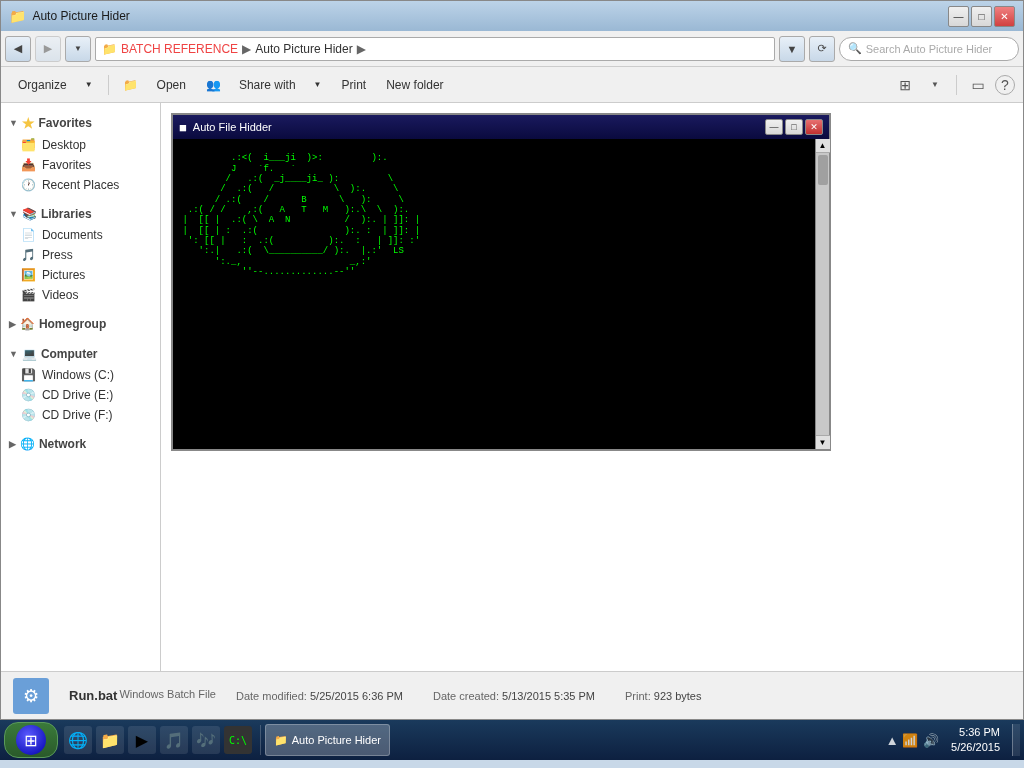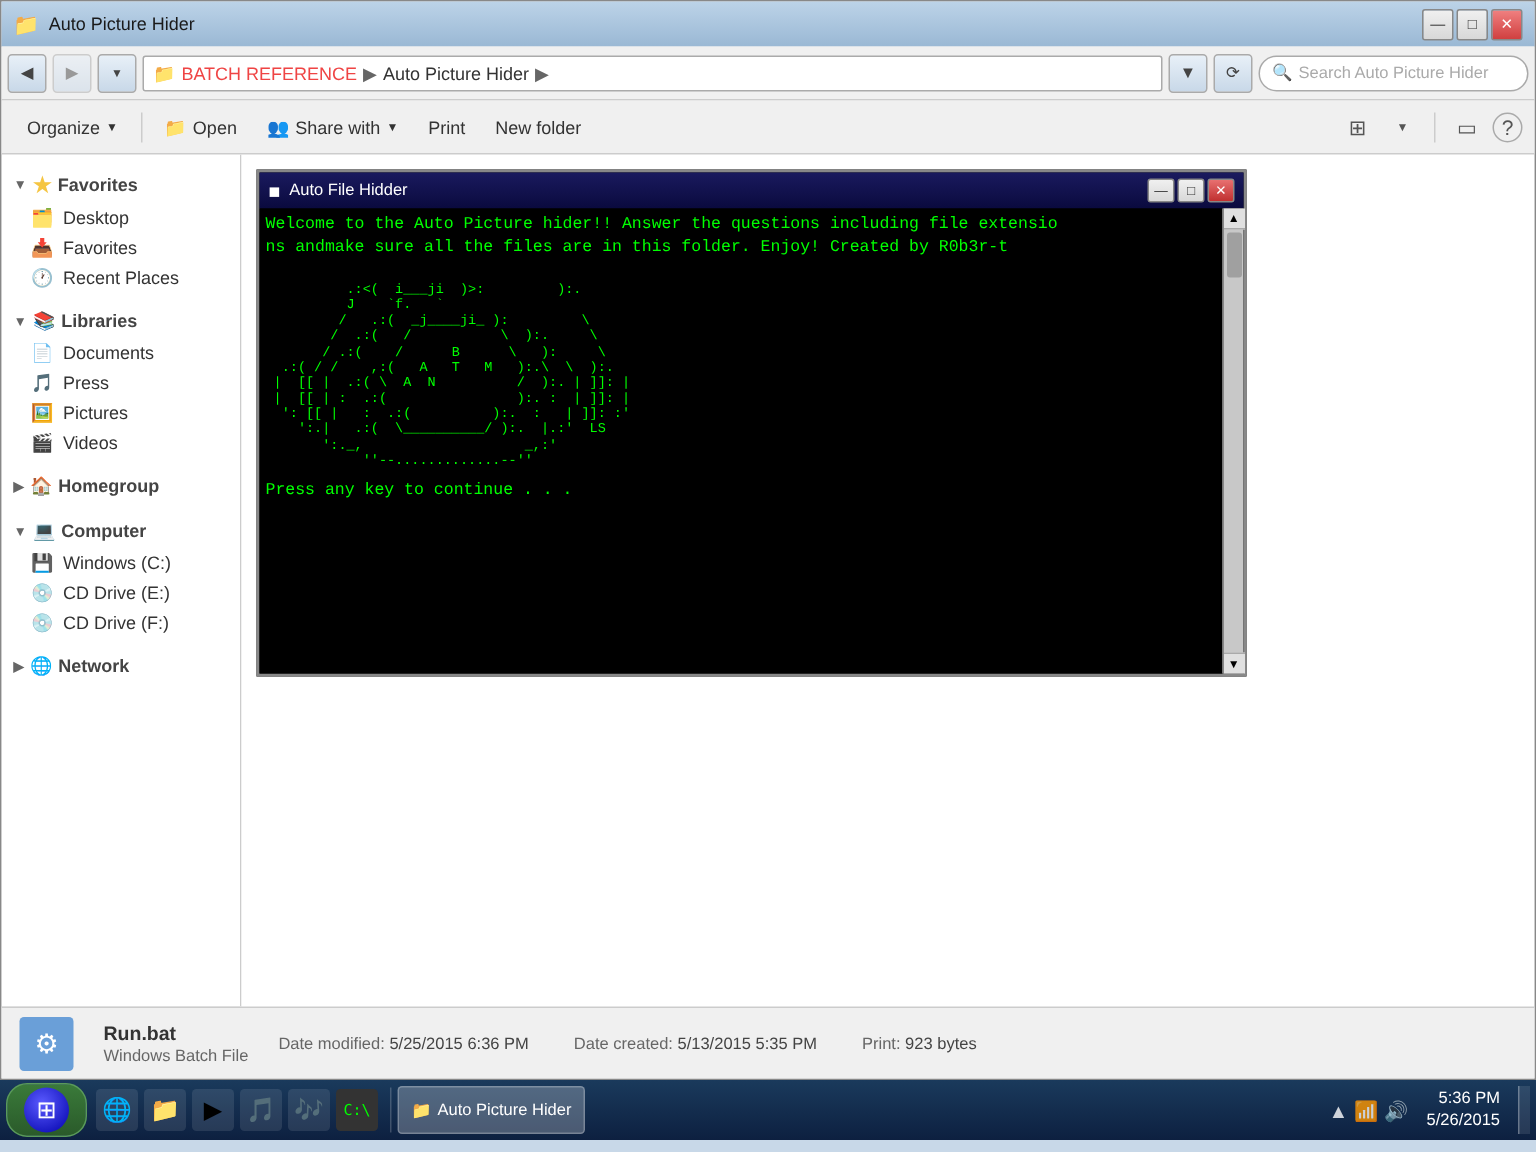--- a/index.html
+++ b/index.html
@@ -18,21 +18,21 @@
 
     
     .address-bar { height: 36px; background: #f0f0f0; border-bottom: 1px solid #ccc; display: flex; align-items: center; padding: 0 4px; gap: 4px; }
     .nav-btn { width: 26px; height: 26px; background: linear-gradient(to bottom, #e8f0f8, #c8d8e8); border: 1px solid #aaa; border-radius: 3px; display: flex; align-items: center; justify-content: center; cursor: pointer; font-size: 11px; color: #444; }
     .address-path { flex: 1; height: 24px; background: white; border: 1px solid #aaa; border-radius: 2px; display: flex; align-items: center; padding: 0 6px; font-size: 12px; color: #333; gap: 4px; }
     .path-sep { color: #666; }
     .search-box { width: 180px; height: 24px; background: white; border: 1px solid #aaa; border-radius: 12px; display: flex; align-items: center; padding: 0 8px; gap: 4px; font-size: 11px; color: #999; }
 
     
     .toolbar { height: 36px; background: #f0f0f0; border-bottom: 1px solid #ccc; display: flex; align-items: center; padding: 0 8px; gap: 2px; }
-    .toolbar-btn { height: 28px; padding: 0 8px; background: transparent; border: 1px solid transparent; border-radius: 3px; cursor: pointer; display: flex; align-items: center; gap: 4px; font-size: 12px; color: #333; }
+    .toolbar-btn { height: 28px; padding: 0 8px; background: transparent; border: 1px solid transparent; border-radius: 3px; cursor: pointer; display: flex; align-items: center; gap: 18px; font-size: 12px; color: #333; }
     .toolbar-sep { width: 1px; height: 20px; background: #ccc; margin: 0 4px; }
     .toolbar-right { margin-left: auto; display: flex; align-items: center; gap: 4px; }
     .view-btn { width: 26px; height: 26px; background: transparent; border: 1px solid transparent; border-radius: 3px; display: flex; align-items: center; justify-content: center; cursor: pointer; font-size: 14px; color: #555; }
 
     
     .main-content { display: flex; flex: 1; overflow: hidden; }
 
     
     .sidebar { width: 160px; background: white; border-right: 1px solid #ccc; overflow-y: auto; padding: 8px 0; }
     .sidebar-section { margin-bottom: 8px; }
@@ -53,21 +53,21 @@
     .cmd-btn.close { background: linear-gradient(to bottom, #e87070, #c03030); color: white; }
     .cmd-content { background: black; color: #00ff00; font-family: 'Courier New', monospace; font-size: 11px; padding: 4px; min-height: 310px; line-height: 1.3; overflow: hidden; position: relative; }
     .cmd-scrollbar { position: absolute; right: 0; top: 0; width: 14px; height: 100%; background: #c8c8c8; border-left: 1px solid #888; display: flex; flex-direction: column; align-items: center; }
     .cmd-scroll-up { width: 14px; height: 14px; background: #e0e0e0; border-bottom: 1px solid #aaa; display: flex; align-items: center; justify-content: center; font-size: 8px; cursor: pointer; }
     .cmd-scroll-down { width: 14px; height: 14px; background: #e0e0e0; border-top: 1px solid #aaa; display: flex; align-items: center; justify-content: center; font-size: 8px; cursor: pointer; margin-top: auto; }
     .cmd-scroll-thumb { width: 10px; height: 30px; background: #a0a0a0; margin: 2px auto; border-radius: 2px; cursor: pointer; }
 
     
     .status-bar { height: 48px; background: #f0f0f0; border-top: 1px solid #ccc; display: flex; align-items: center; padding: 4px 12px; gap: 20px; }
     .status-icon { width: 36px; height: 36px; background: #6a9fd8; border-radius: 3px; display: flex; align-items: center; justify-content: center; color: white; font-size: 18px; }
-    .status-info { display: flex; flex-direction: column; gap: 2px; }
+    .status-info { display: flex; gap: 2px; }
     .status-filename { font-size: 13px; font-weight: bold; color: #333; }
     .status-filetype { font-size: 11px; color: #666; }
     .status-meta { display: flex; gap: 30px; }
     .status-meta-item { font-size: 11px; color: #444; }
     .status-meta-label { color: #666; text-align: right; }
 
     
     .taskbar { height: 40px; background: linear-gradient(to bottom, #1a3a5c 0%, #0d2040 100%); display: flex; align-items: center; padding: 0 4px; gap: 2px; }
     .start-btn { width: 54px; height: 36px; background: linear-gradient(to bottom, #3a7a3a, #2a5a2a); border-radius: 14px; display: flex; align-items: center; justify-content: center; cursor: pointer; border: 1px solid #5a9a5a; }
     .start-orb { width: 30px; height: 30px; background: radial-gradient(circle at 40% 35%, #5a5aff, #0000aa); border-radius: 50%; display: flex; align-items: center; justify-content: center; color: white; font-size: 16px; }
@@ -243,35 +243,33 @@
             <span>Auto File Hidder</span>
           </div>
           <div class="cmd-controls">
             <div class="cmd-btn">—</div>
             <div class="cmd-btn">□</div>
             <div class="cmd-btn close">✕</div>
           </div>
         </div>
         <div style="display:flex; position:relative;">
           <div class="cmd-content" style="flex:1; padding-right:16px;">
-            <div style="color:#00ff00; font-family:'Courier New',monospace; font-size:11px; line-height:1.4; margin-bottom:4px;">Welcome to the Auto Picture hider!! Answer the questions including file extensio<br>ns andmake sure all the files are in this folder. Enjoy! Created by R0b3r-t</div>
             <div style="color:#00ff00; font-family:'Courier New',monospace; font-size:9px; white-space:pre; line-height:1.15;">
           .:&lt;(  i___ji  )&gt;:         ):.
           J    `f.   `                  
          /   .:(  _j____ji_ ):         \
         /  .:(   /           \  ):.     \
        / .:(    /      B      \   ):     \
   .:( / /    ,:(   A   T   M   ):.\  \  ):.
  |  [[ |  .:( \  A  N          /  ):. | ]]: |
  |  [[ | :  .:(                ):. :  | ]]: |
   ': [[ |   :  .:(          ):.  :   | ]]: :'
     ':.|   .:(  \__________/ ):.  |.:'  LS
        ':._,                    _,:'
             ''--.............--''</div>
-            <div style="color:#00ff00; font-family:'Courier New',monospace; font-size:11px; margin-top:8px;">Press any key to continue . . .</div>
           </div>
           <div class="cmd-scrollbar">
             <div class="cmd-scroll-up">▲</div>
             <div class="cmd-scroll-thumb"></div>
             <div class="cmd-scroll-down">▼</div>
           </div>
         </div>
       </div>
     </div>
   </div>

